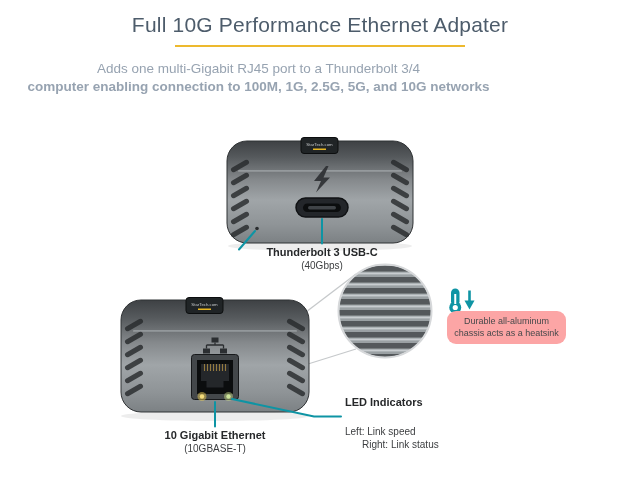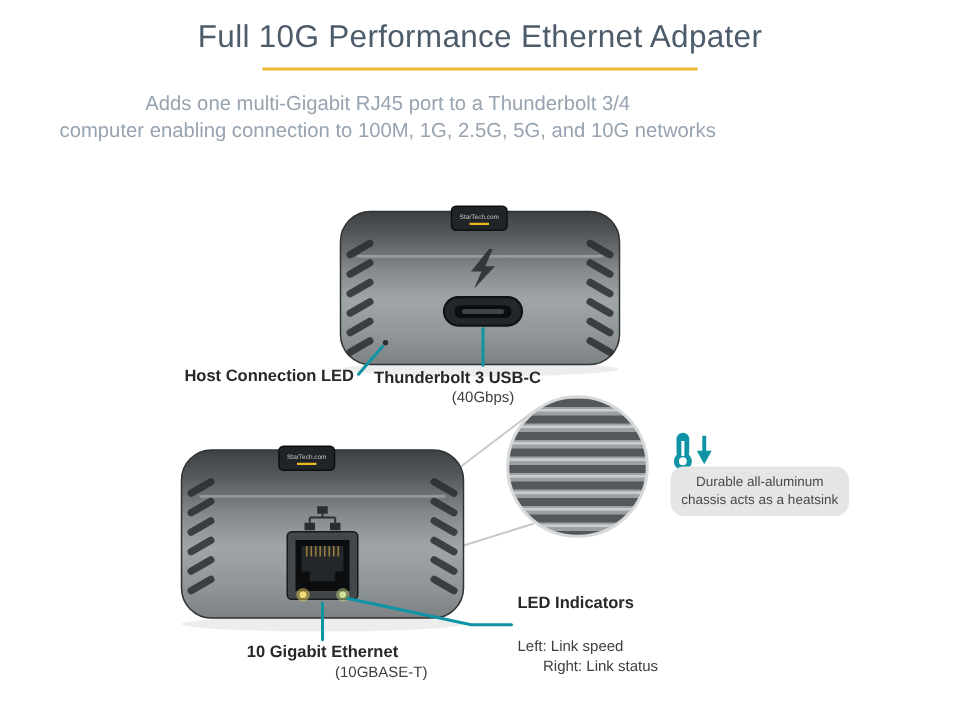--- a/index.html
+++ b/index.html
@@ -5,32 +5,32 @@
   * { margin: 0; padding: 0; box-sizing: border-box; }
   html, body { width: 640px; height: 480px; background: #ffffff;
     font-family: "Liberation Sans", "DejaVu Sans", sans-serif; }
   .stage { position: relative; width: 640px; height: 480px; background: #fff; overflow: hidden; }
   .abs { position: absolute; }
   .title { top: 13px; left: 0; width: 640px; text-align: center; font-size: 21px;
     font-weight: 400; color: #4d5c6b; letter-spacing: 0.2px; }
   .rule { top: 45px; left: 175px; width: 290px; height: 2px;
     background: var(--accent-yellow, #edb92e); }
   .sub { left: 0; width: 517px; text-align: center; font-size: 13.5px; color: #97a3b1; }
-  .sub1 { top: 61px; } .sub2 { top: 79px; }
+  .sub1 { top: 61px; } .sub2 { top: 79px; font-weight: bold; }
   .lbl { font-size: 11px; font-weight: bold; color: #26282a; }
   .sublbl { font-size: 10px; font-weight: 400; color: #3c3e40; }
   .host-lbl { left: 110px; top: 245px; width: 126px; text-align: right; }
-  .tb-lbl  { left: 235px; top: 246px; width: 140px; text-align: center; }
+  .tb-lbl  { left: 252px; top: 246px; width: 140px; text-align: center; }
   .tb-sub  { left: 252px; top: 260px; width: 140px; text-align: center; }
   .eth-lbl { left: 145px; top: 429px; width: 140px; text-align: center; }
-  .eth-sub { left: 145px; top: 443px; width: 140px; text-align: right; }
+  .eth-sub { left: 145px; top: 443px; width: 140px; text-align: center; }
   .led-lbl { left: 345px; top: 396px; }
   .led-d1  { left: 345px; top: 426px; }
   .led-d2  { left: 362px; top: 439px; }
-  .bubble { left: 447px; top: 311px; width: 119px; background: #e5e5e5;
+  .bubble { left: 447px; top: 311px; width: 119px; background: #fca5a5;
     border-radius: 9px; padding: 5px 7px; font-size: 9px; line-height: 1.3;
     color: #47494b; text-align: center; }
   svg.art { position: absolute; left: 0; top: 0; }
   .teal-line { stroke: var(--callout-teal, #0e94a4); stroke-width: 2; stroke-linecap: round; fill: none; }
   .teal-fill { fill: var(--callout-teal, #0e94a4); }
 </style>
 </head>
 <body>
 
 <div class="stage">
@@ -194,21 +194,20 @@
       <line x1="469.5" y1="290.5" x2="469.5" y2="301.5" stroke="var(--callout-teal, #0e94a4)" stroke-width="2.6"></line>
       <polygon class="teal-fill" points="464.5,300.5 474.5,300.5 469.5,309.5"></polygon>
     </g>
   </svg>
 
   <div class="abs title">Full 10G Performance Ethernet Adpater</div>
   <div class="abs rule"></div>
   <div class="abs sub sub1">Adds one multi-Gigabit RJ45 port to a Thunderbolt 3/4</div>
   <div class="abs sub sub2">computer enabling connection to 100M, 1G, 2.5G, 5G, and 10G networks</div>
 
-  <div class="abs lbl host-lbl">Host Connection LED</div>
 
   <div class="abs lbl tb-lbl">Thunderbolt 3 USB-C</div>
   <div class="abs sublbl tb-sub">(40Gbps)</div>
 
   <div class="abs lbl eth-lbl">10 Gigabit Ethernet</div>
   <div class="abs sublbl eth-sub">(10GBASE-T)</div>
 
   <div class="abs lbl led-lbl">LED Indicators</div>
   <div class="abs sublbl led-d1">Left: Link speed</div>
   <div class="abs sublbl led-d2">Right: Link status</div>

